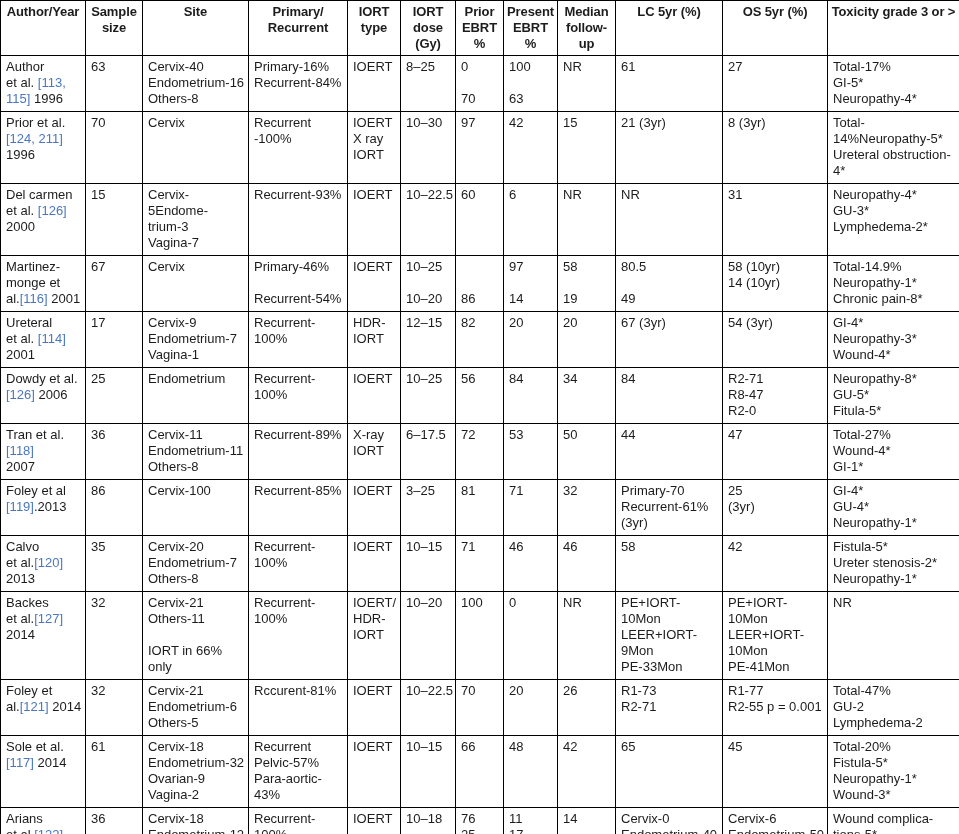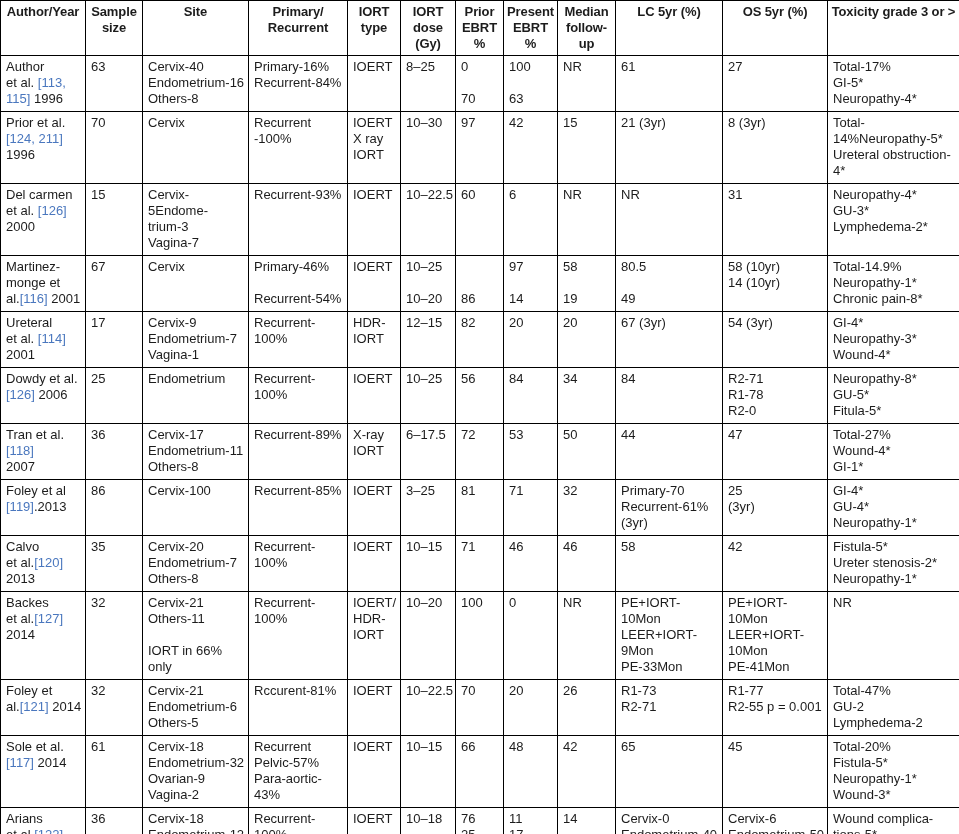--- a/index.html
+++ b/index.html
@@ -229,32 +229,32 @@
           <td>Endometrium</td>
           <td>Recurrent-
 100%</td>
           <td>IOERT</td>
           <td>10–25</td>
           <td>56</td>
           <td>84</td>
           <td>34</td>
           <td>84</td>
           <td><span class="it">R</span><span>2-71
-</span><span class="it">R</span><span>1-78
+</span><span class="it">R</span><span>8-47
 </span><span class="it">R</span><span>2-0</span></td>
           <td>Neuropathy-8*
 GU-5*
 Fitula-5*</td>
         </tr>
         <tr>
           <td><span>Tran </span><span class="it">et al.</span><span>
 </span><span class="ref">[118]</span><span>
 2007</span></td>
           <td>36</td>
-          <td>Cervix-17
+          <td>Cervix-11
 Endometrium-11
 Others-8</td>
           <td>Recurrent-89%</td>
           <td>X-ray
 IORT</td>
           <td>6–17.5</td>
           <td>72</td>
           <td>53</td>
           <td>50</td>
           <td>44</td>

